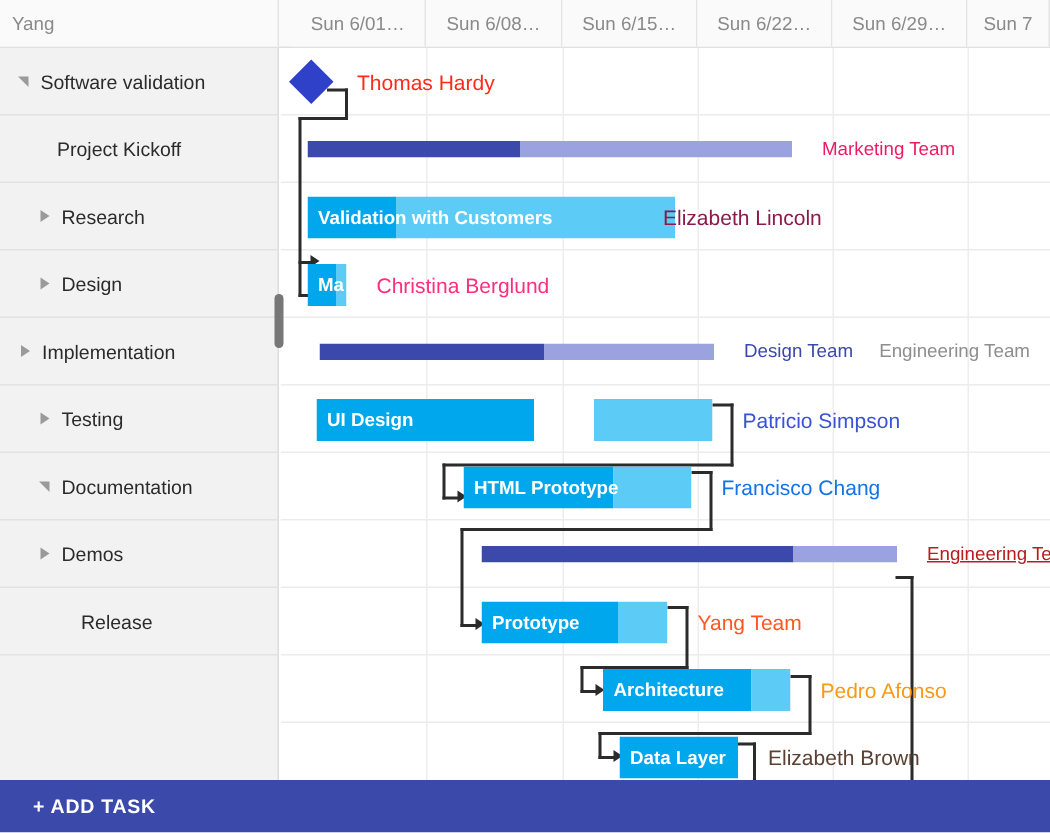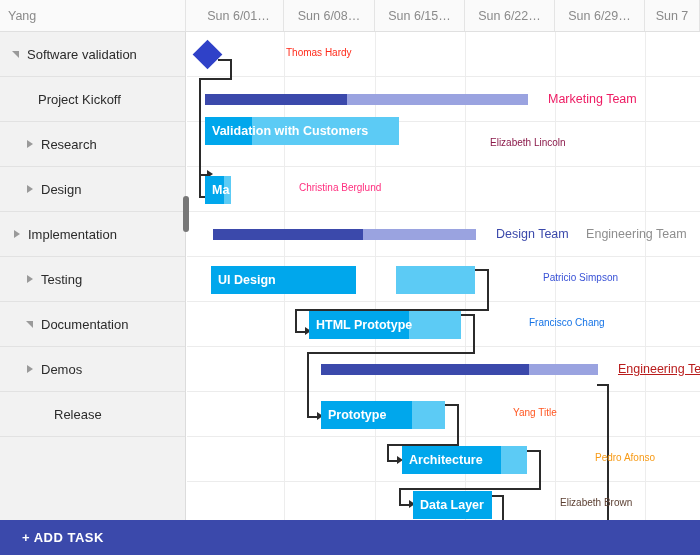--- a/index.html
+++ b/index.html
@@ -97,21 +97,21 @@
   .bar-summary { height: 11px; }
   .bar-summary .prog { height: 100%; }
   .bar-summary .rest { height: 100%; flex: 1 1 auto; }
 
   .milestone {
     position: absolute; width: 21px; height: 21px;
     transform: rotate(45deg);
   }
 
   .assignee {
-    position: absolute; font-size: 10px; white-space: nowrap; margin-left: 48px;
+    position: absolute; font-size: 14px; white-space: nowrap;
   }
   .team-label { position: absolute; font-size: 12.5px; white-space: nowrap; }
 
   
   .link { position: absolute; background: #2b2b2b; }
   .link-h { height: 2px; }
   .link-v { width: 2px; }
   .arrow-r {
     position: absolute; width: 0; height: 0;
     border-top: 4px solid transparent;
@@ -266,21 +266,21 @@
         <div class="link link-v" style="left: 315px; top: 463px; width: 2px; height: 25px;"></div>
       </div>
     <div id="bars">
         <div class="milestone" style="left: 10px; top: 12px; background: rgb(47, 65, 200);"></div>
         <div class="assignee" style="left: 51px; top: 15px; color: rgb(255, 42, 26);">Thomas Hardy</div>
         <div class="bar bar-summary" style="left: 18px; width: 323px; top: 62px;">
           <div class="prog" style="width: 44%; background: rgb(59, 73, 171);"></div>
           <div class="rest" style="background: rgb(154, 163, 224);"></div>
         </div>
         <div class="team-label" style="left: 361px; top: 60px; color: rgb(238, 27, 99);">Marketing Team</div>
-        <div class="bar bar-task" style="left: 18px; width: 194px; top: 85px;">
+        <div class="bar bar-task" style="left: 18px; width: 245px; top: 99px;">
           <div class="prog" style="width: 24%; background: rgb(0, 167, 236);"></div>
           <div class="rest" style="background: rgb(92, 203, 245);"></div>
           <div class="bar-label">Validation with Customers</div>
         </div>
         <div class="assignee" style="left: 255px; top: 105px; color: rgb(139, 26, 74);">Elizabeth Lincoln</div>
         <div class="bar bar-task" style="left: 18px; width: 26px; top: 144px;">
           <div class="prog" style="width: 72%; background: rgb(0, 167, 236);"></div>
           <div class="rest" style="background: rgb(92, 203, 245);"></div>
           <div class="bar-label">Ma</div>
         </div>
@@ -306,21 +306,21 @@
         <div class="bar bar-summary" style="left: 134px; width: 277px; top: 332px;">
           <div class="prog" style="width: 75%; background: rgb(59, 73, 171);"></div>
           <div class="rest" style="background: rgb(154, 163, 224);"></div>
         </div>
         <div class="team-label" style="left: 431px; top: 330px; color: #b91c1c; text-decoration: underline;">Engineering Te</div>
         <div class="bar bar-task" style="left: 134px; width: 124px; top: 369px;">
           <div class="prog" style="width: 73%; background: rgb(0, 167, 236);"></div>
           <div class="rest" style="background: rgb(92, 203, 245);"></div>
           <div class="bar-label">Prototype</div>
         </div>
-        <div class="assignee" style="left: 278px; top: 375px; color: rgb(255, 87, 34);">Yang Title</div>
+        <div class="assignee" style="left: 278px; top: 375px; color: rgb(255, 87, 34);">Yang Team</div>
         <div class="bar bar-task" style="left: 215px; width: 125px; top: 414px;">
           <div class="prog" style="width: 79%; background: rgb(0, 167, 236);"></div>
           <div class="rest" style="background: rgb(92, 203, 245);"></div>
           <div class="bar-label">Architecture</div>
         </div>
         <div class="assignee" style="left: 360px; top: 420px; color: rgb(247, 154, 22);">Pedro Afonso</div>
         <div class="bar bar-task" style="left: 226px; width: 79px; top: 459px;">
           <div class="prog" style="width: 100%; background: rgb(0, 167, 236);"></div>
           <div class="rest" style="background: rgb(92, 203, 245);"></div>
           <div class="bar-label">Data Layer</div>

